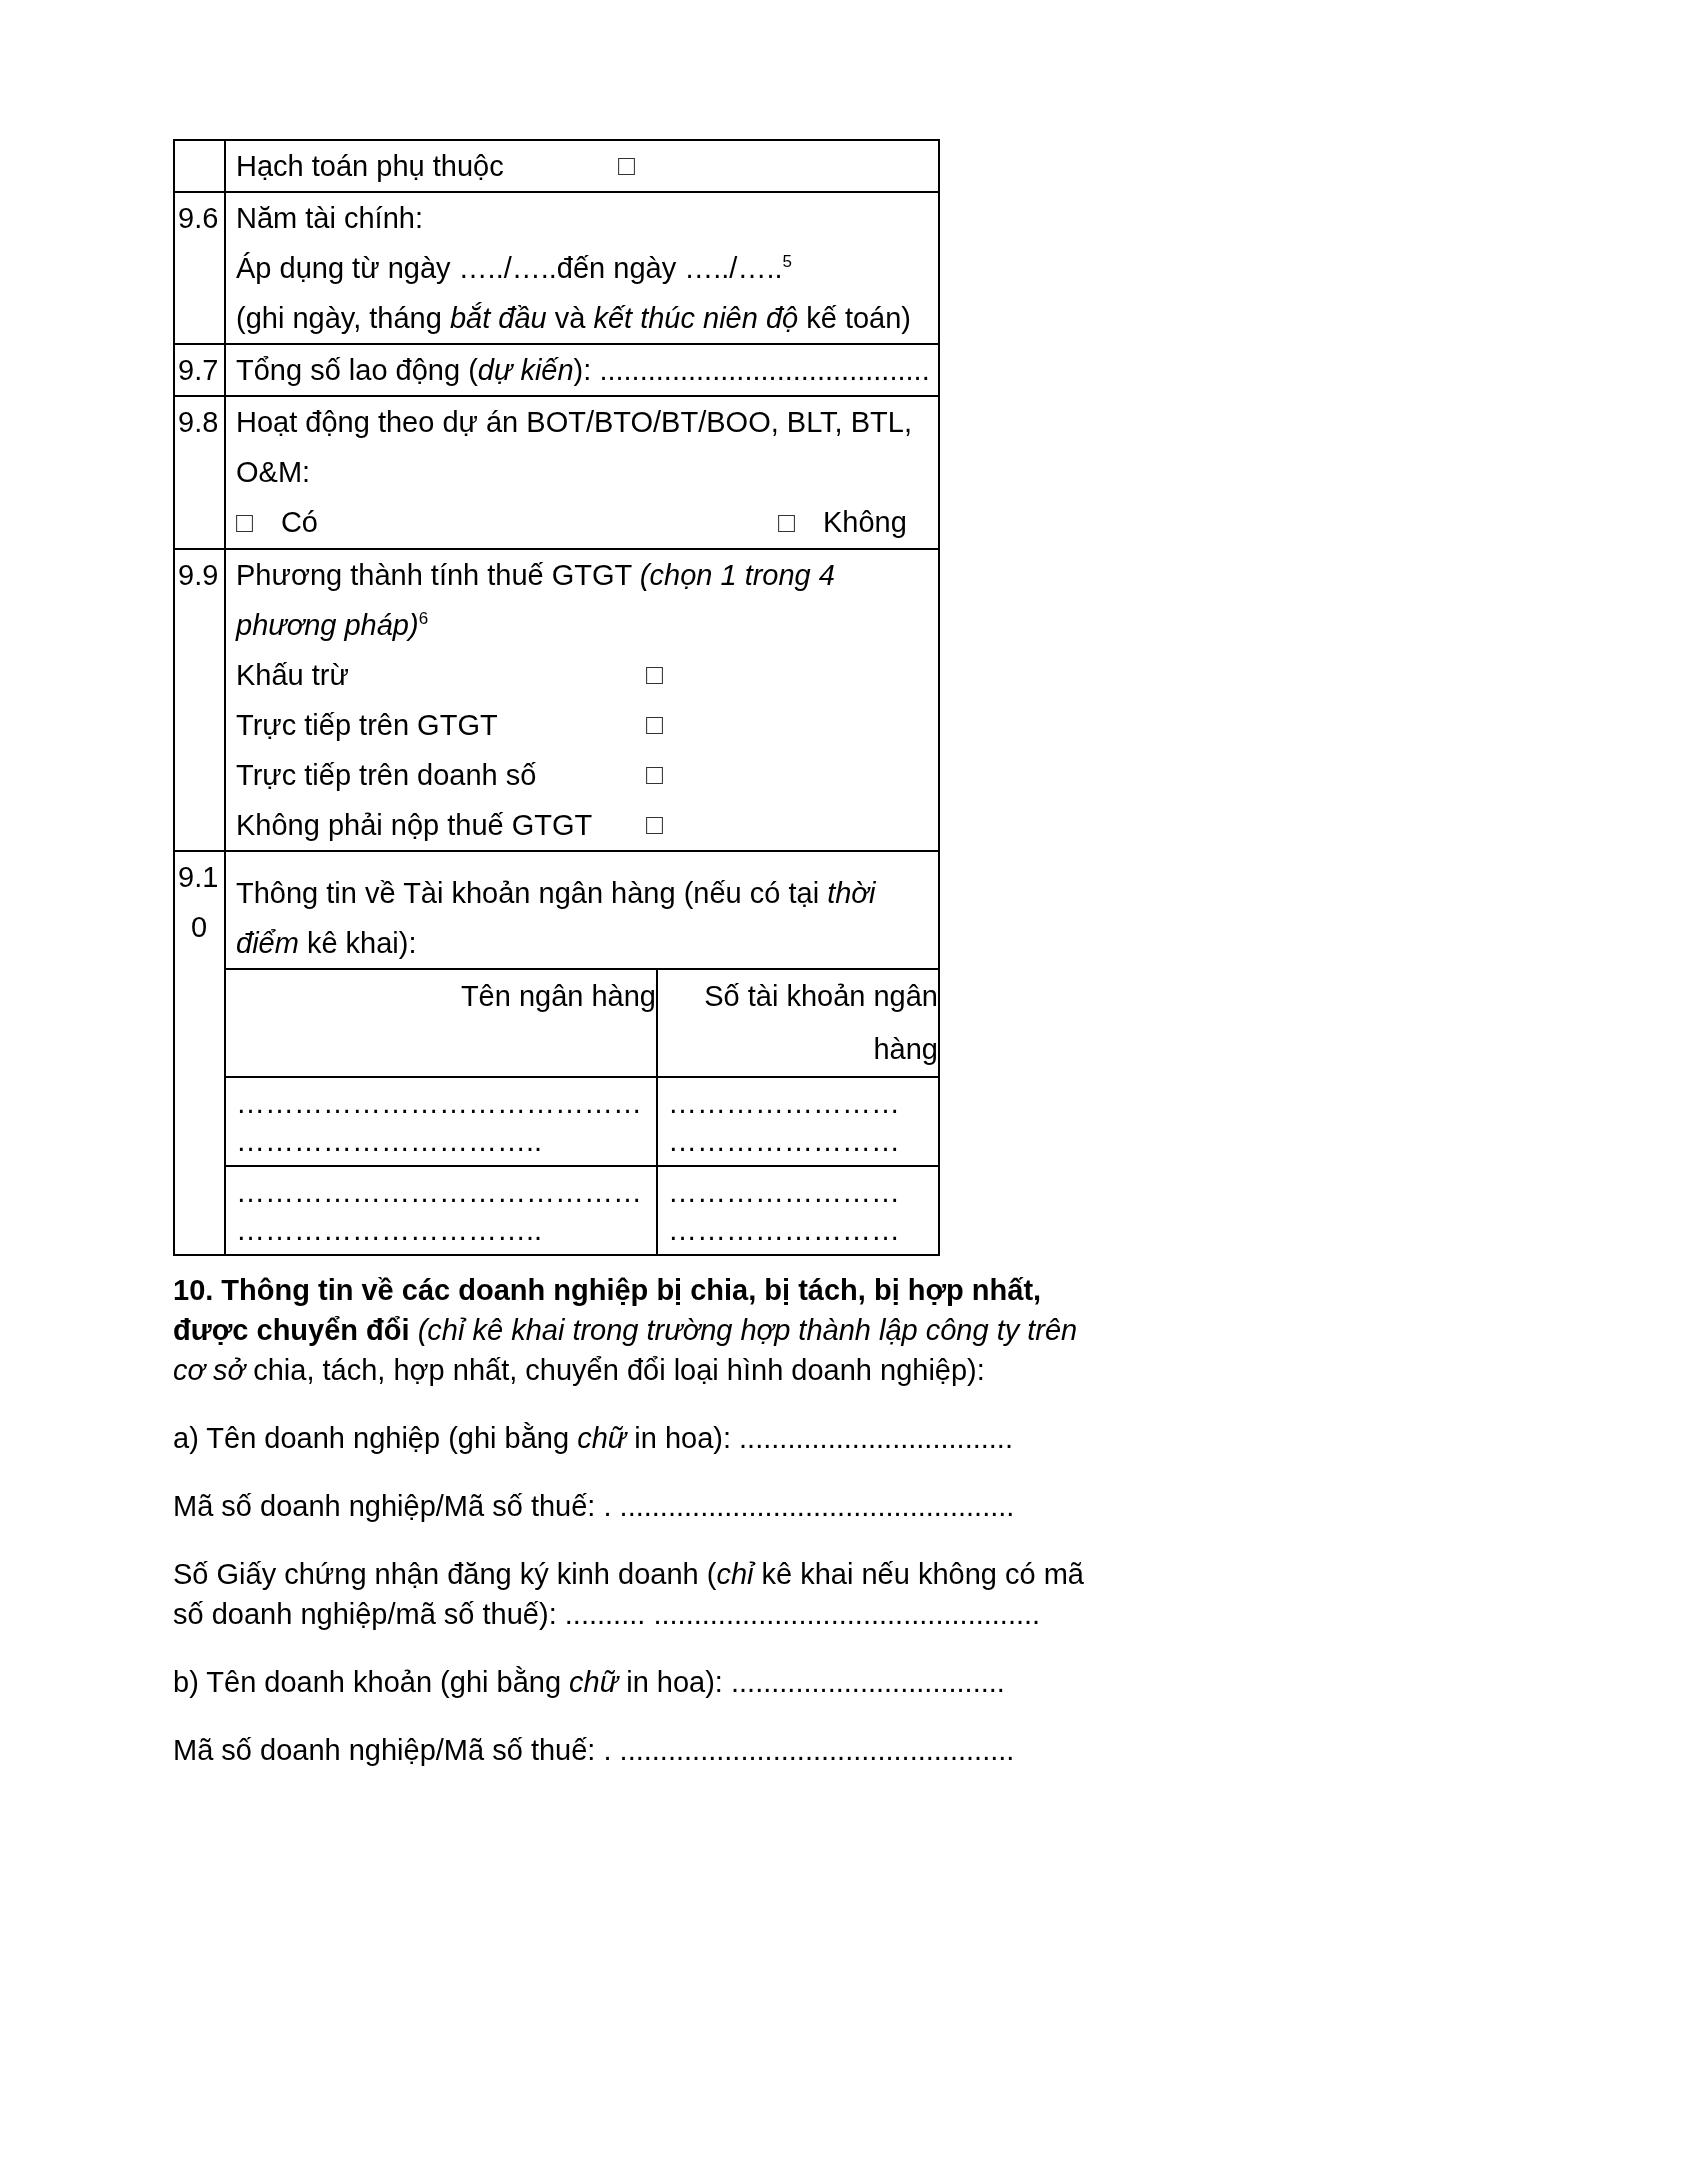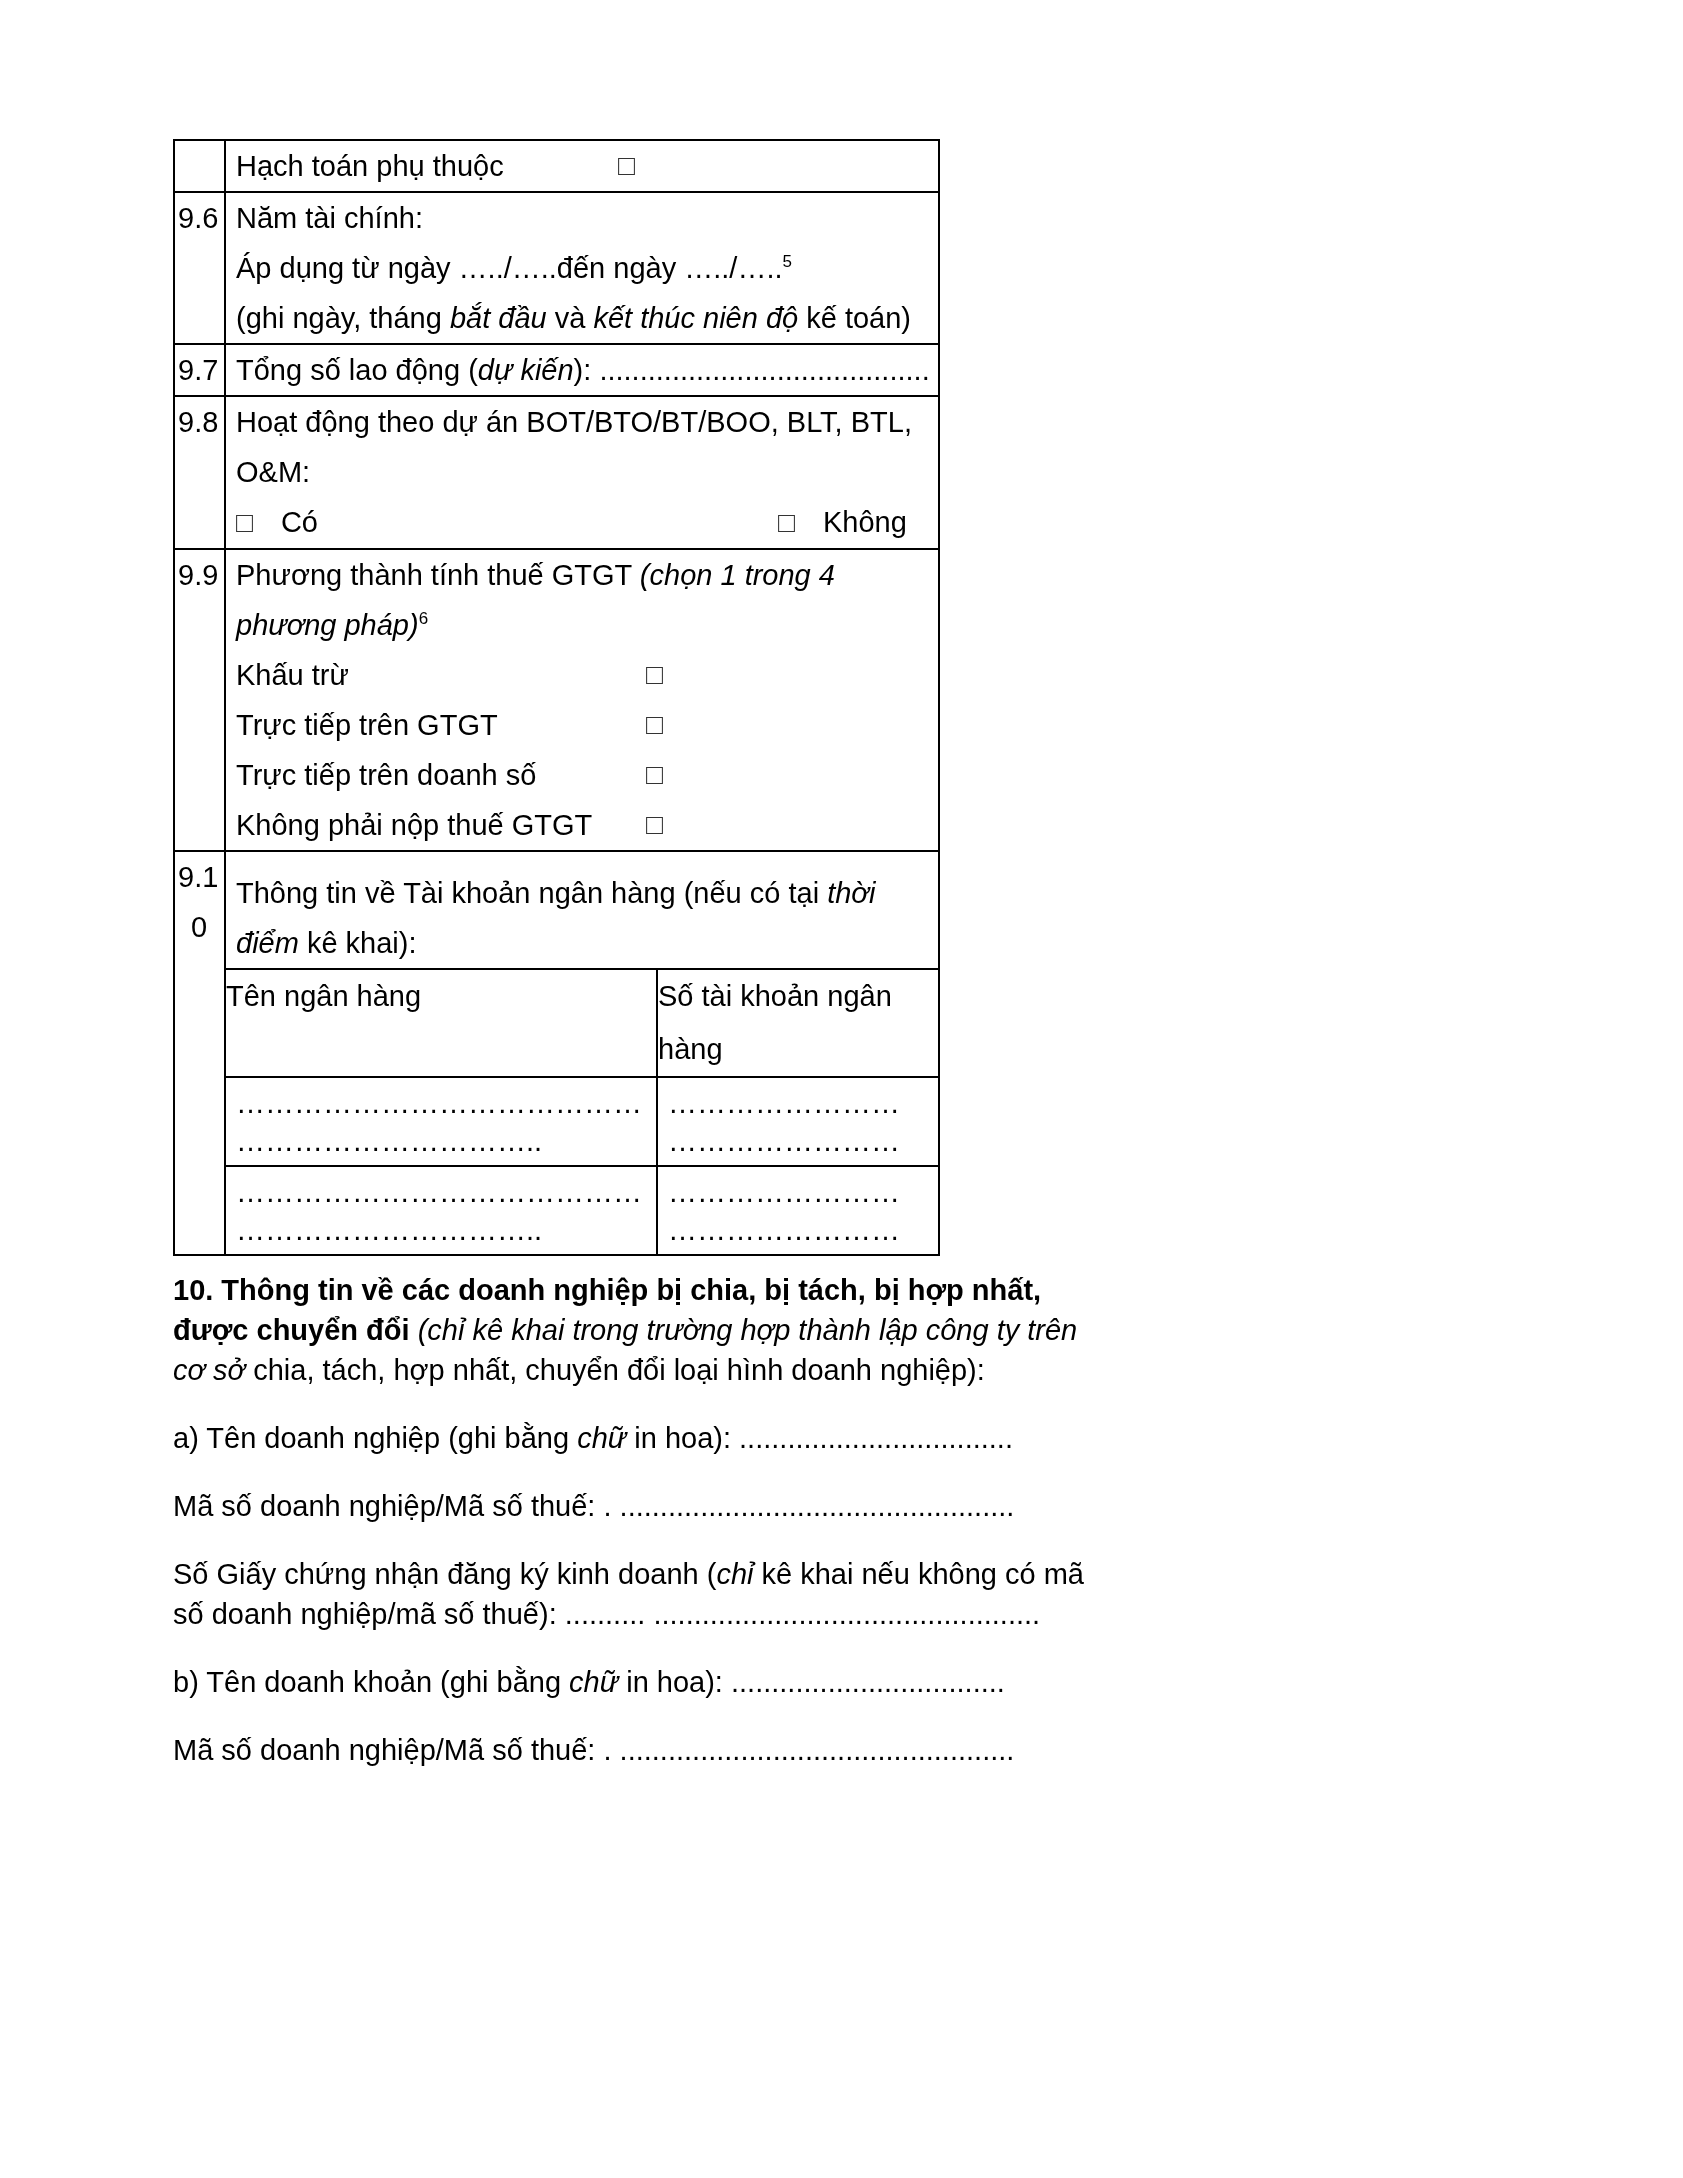--- a/index.html
+++ b/index.html
@@ -41,21 +41,21 @@
   .cb-99 { position: absolute; left: 410px; top: 0; }
   .opt-no { position: absolute; left: 542px; top: 0; }
   .optlabel { margin-left: 28px; }
 
   
   .bank-table { border-top: 2px solid #000; }
   .bank-row { display: flex; border-bottom: 2px solid #000; }
   .bank-row.last { border-bottom: none; }
   .bank-c1 { width: 432px; flex: 0 0 432px; border-right: 2px solid #000; min-width: 0; }
   .bank-c2 { flex: 1 1 auto; min-width: 0; }
-  .bank-head .bank-c1, .bank-head .bank-c2 { text-align: left; line-height: 53px; }
+  .bank-head .bank-c1, .bank-head .bank-c2 { text-align: right; line-height: 53px; }
   .bank-fill {
     line-height: 38px;
     padding: 6px 10px;
     overflow-wrap: anywhere;
     word-break: break-all;
     overflow: hidden;
     max-height: 87px;
   }
 
   

